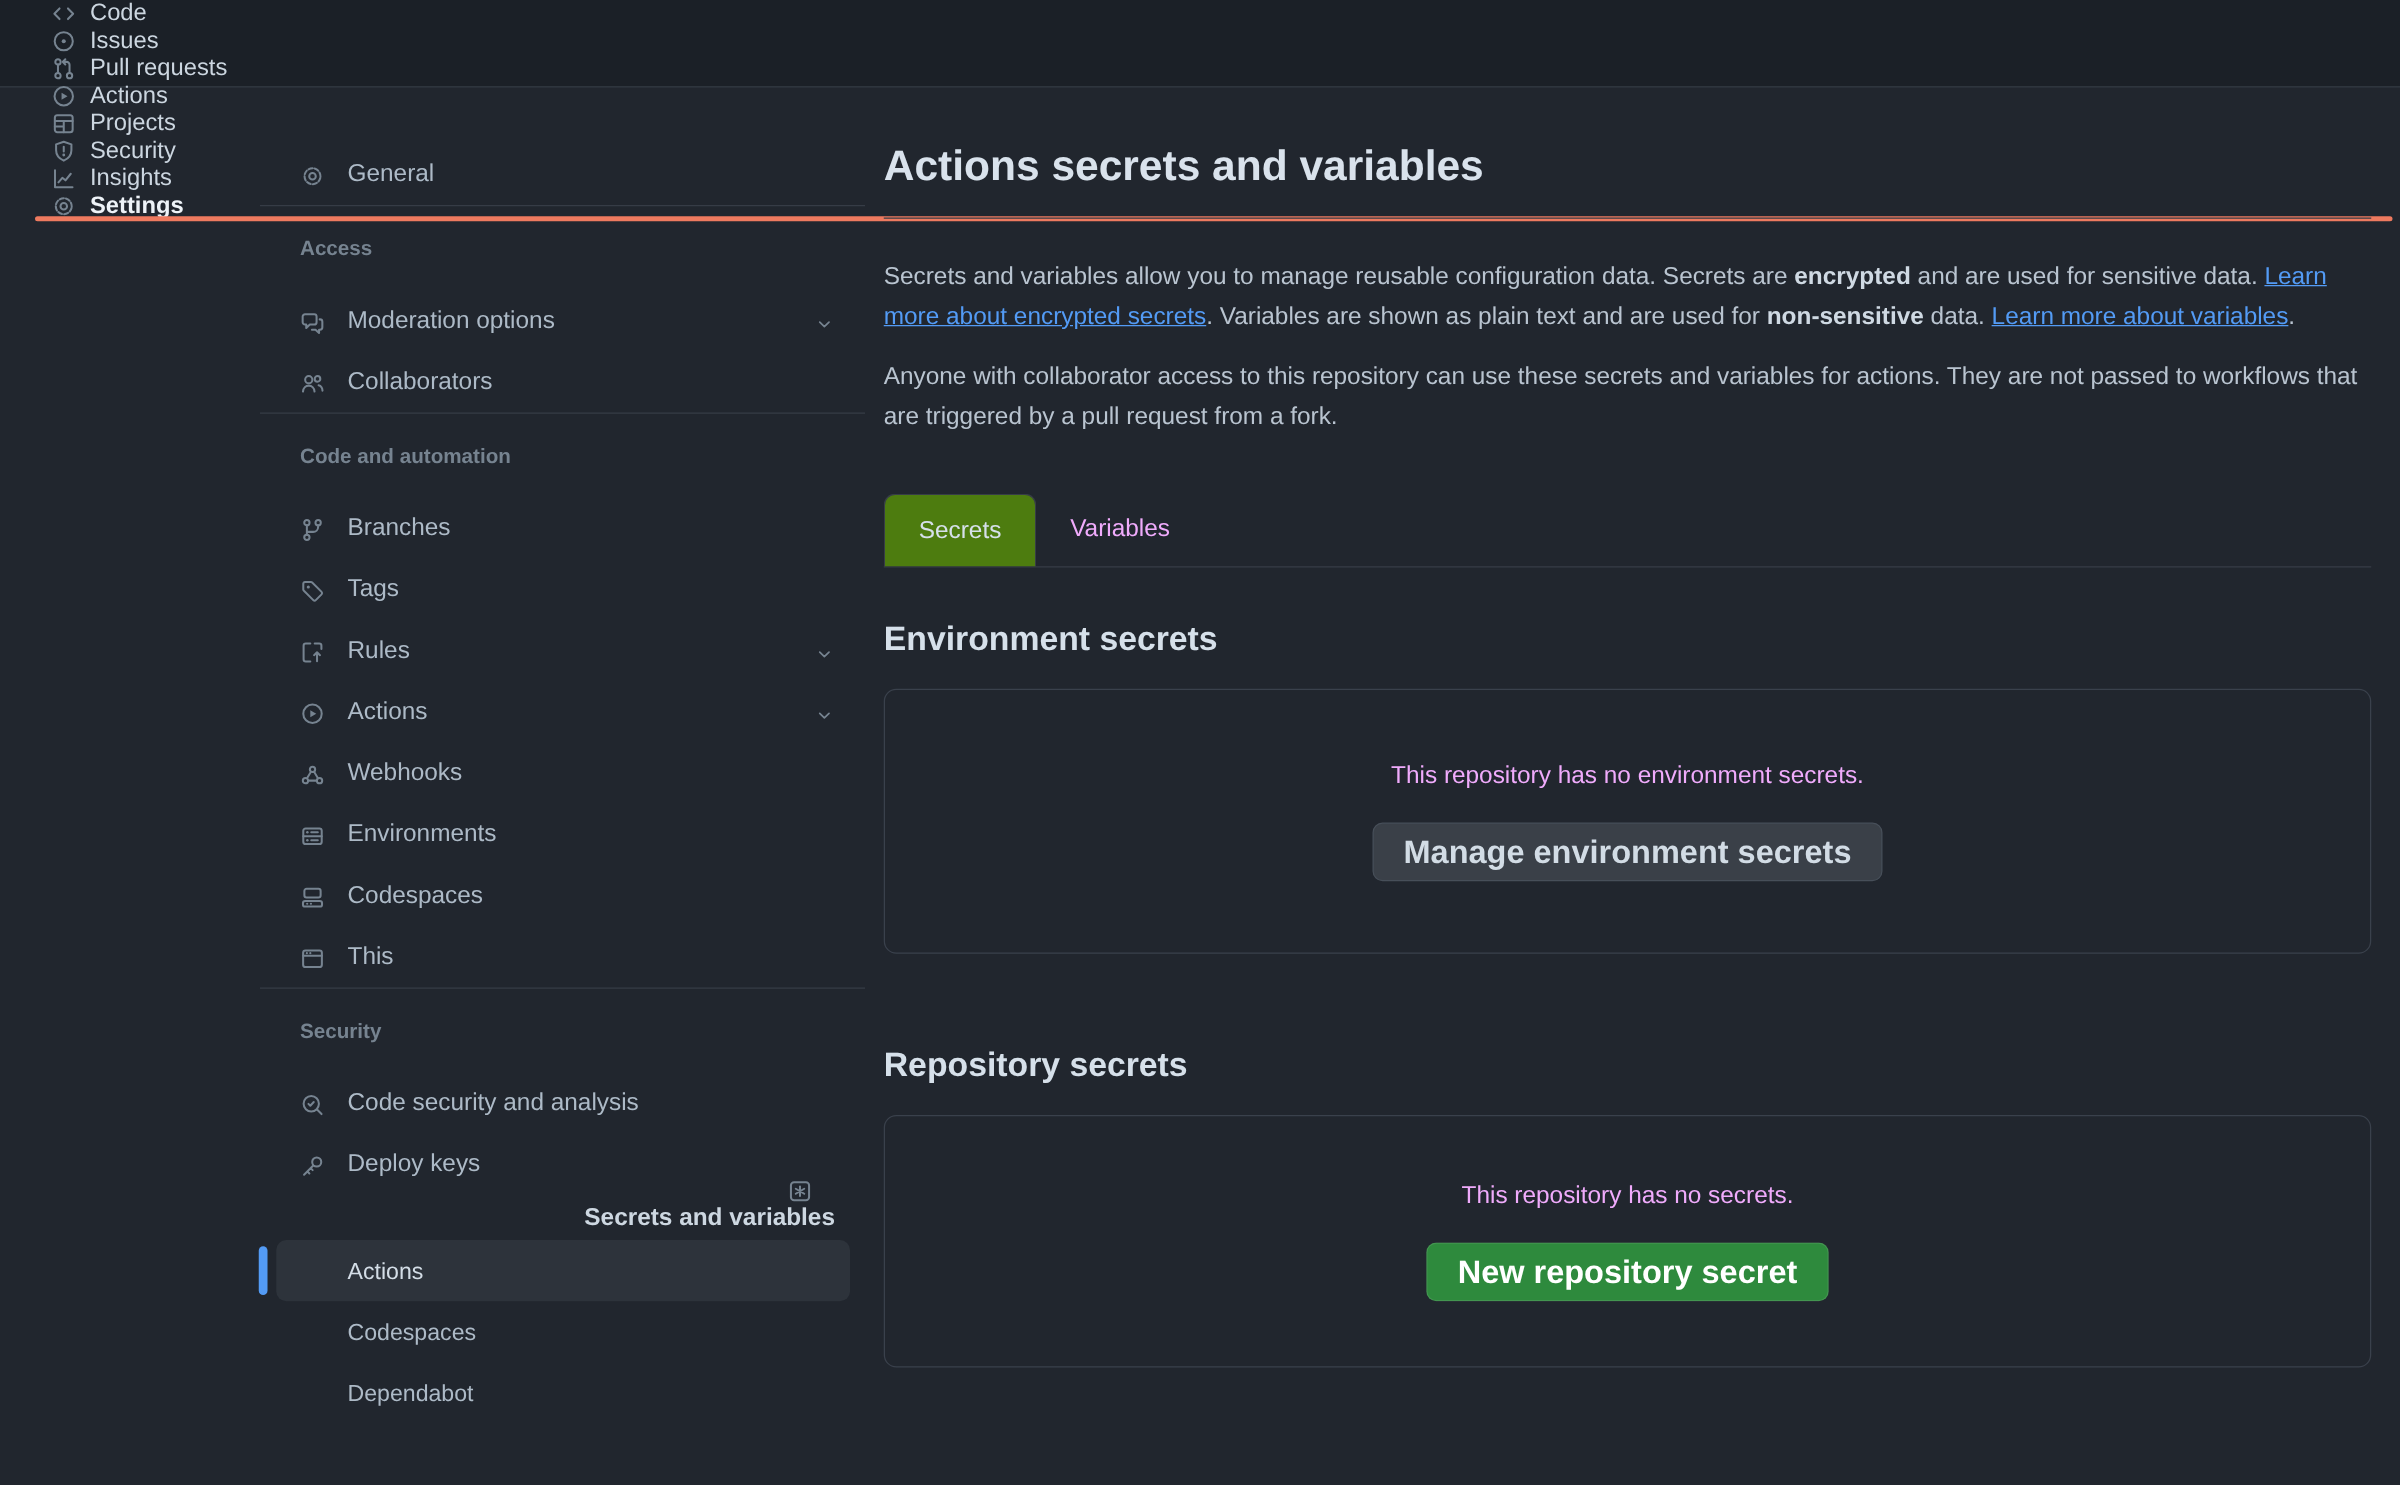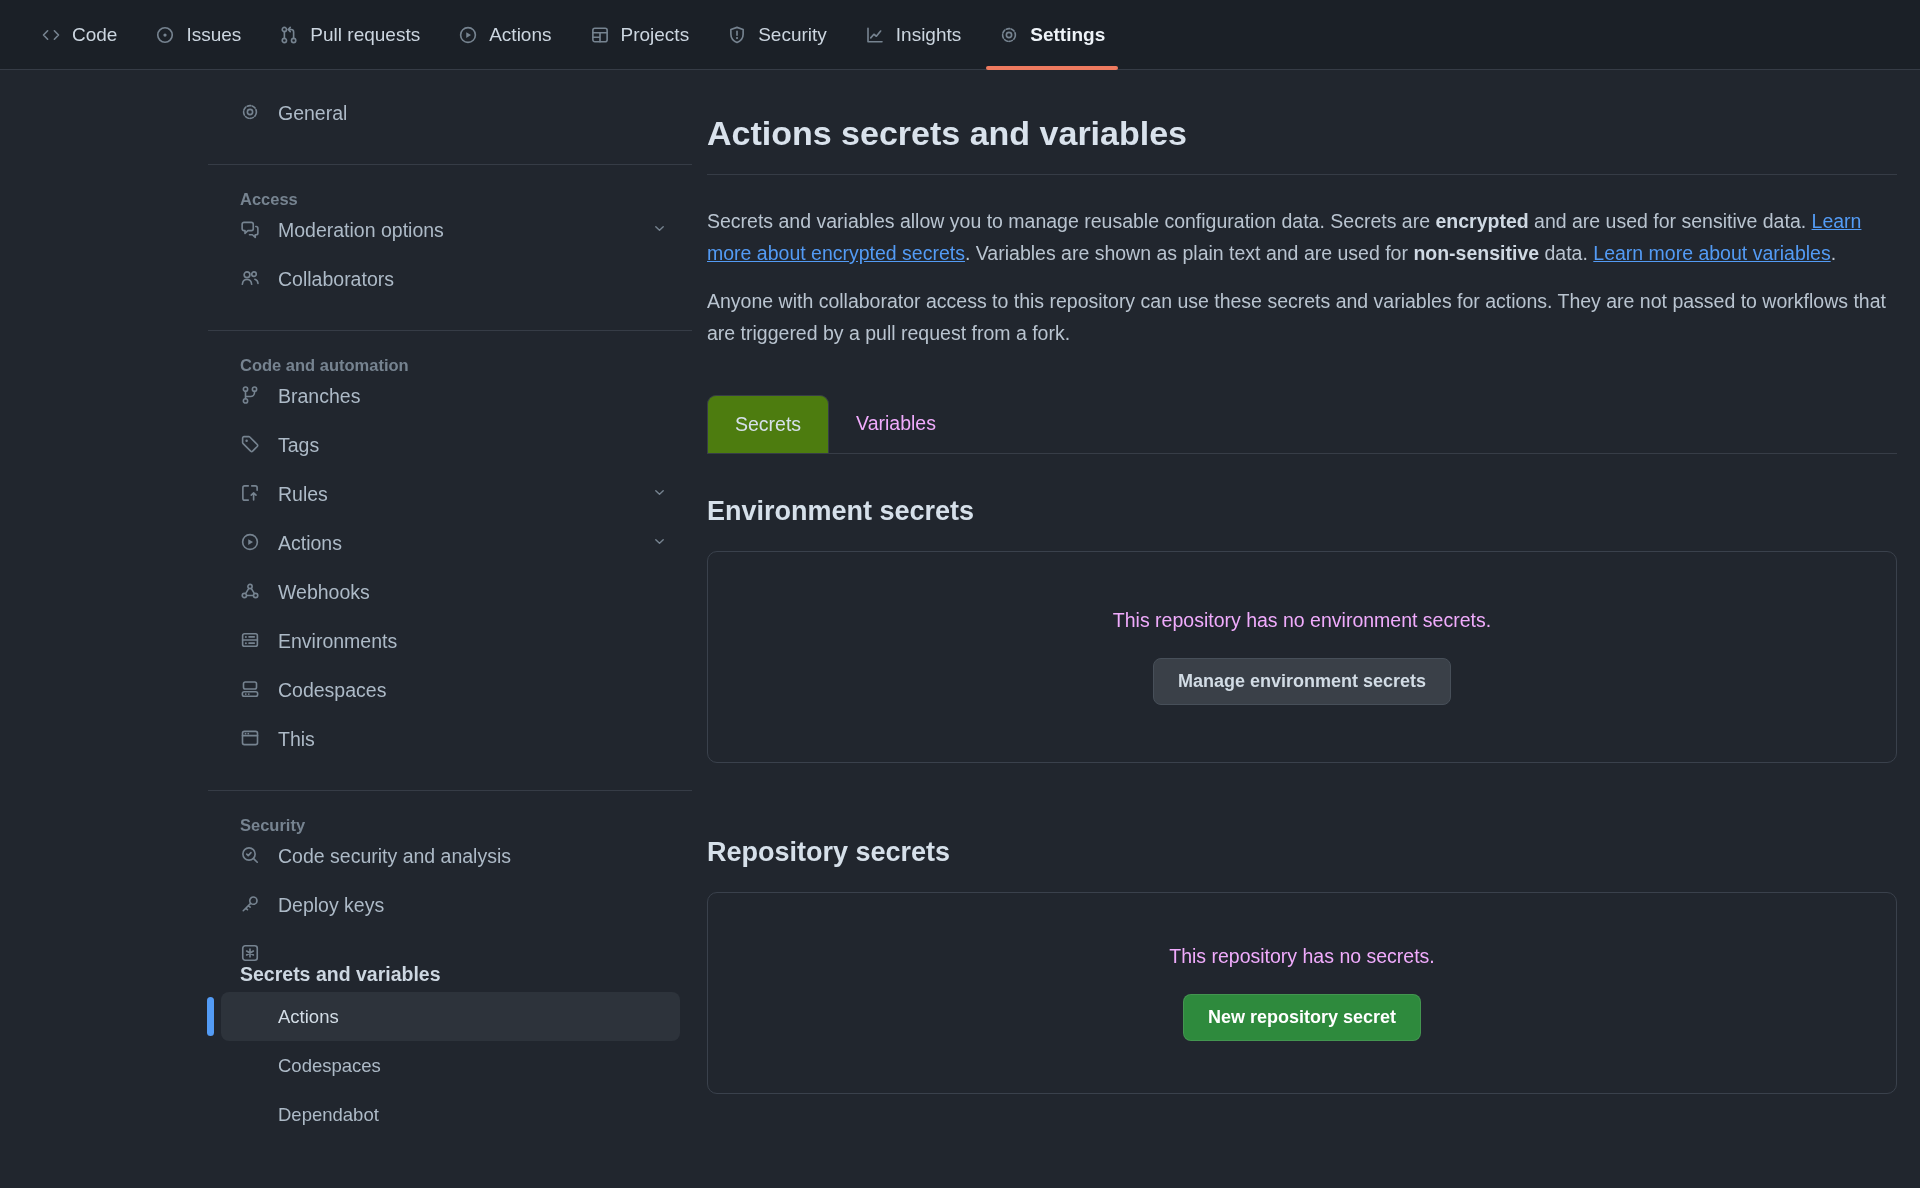--- a/index.html
+++ b/index.html
@@ -12,37 +12,37 @@
     position: relative;
   }
   svg { fill: none; stroke: #768390; stroke-width: 1.3; stroke-linecap: round; stroke-linejoin: round; }
   .ic { width: 20px; height: 20px; flex: none; display: inline-block; }
   .ic svg { width: 100%; height: 100%; }
 
   
   .topnav {
     position: absolute; top: 0; left: 0; right: 0; height: 70px;
     background: #1b2027; border-bottom: 1px solid #363c46;
-    display: flex; align-items: stretch; padding-left: 22px;
+    display: flex; align-items: stretch; padding-left: 22px; flex-direction: column;
   }
   .nav-item {
     display: flex; align-items: center; gap: 11px;
     padding: 0 19px; font-size: 19px; color: #ccd6e0;
     position: relative; cursor: pointer; white-space: nowrap;
   }
   .nav-item.active { font-weight: 700; color: #eef3f8; }
   .nav-item.active::after {
     content: ""; position: absolute; left: 6px; right: 6px; bottom: -1px;
     height: 4px; border-radius: 3px; background: #ee7a5f;
   }
 
   
   .sidebar { position: absolute; left: 208px; top: 70px; width: 484px; padding-top: 32px; }
   .side-row {
-    height: 49px; display: flex; align-items: flex-start;
+    height: 49px; display: flex; align-items: flex-end;
     padding: 0 24px 0 32px; font-size: 19.5px; color: #adbac7;
     border-radius: 8px; cursor: pointer; position: relative;
   }
   .side-row .ic { margin-right: 18px; }
   .side-row .lbl { flex: 1; }
   .side-row.bold { font-weight: 700; color: #cdd7e1; flex-direction: column; }
   .chev { width: 17px; height: 17px; flex: none; margin-left: auto; }
   .chev svg { width: 100%; height: 100%; }
   .side-divider { height: 1px; background: #363c46; margin: 13px 0; }
   .side-section-title {
@@ -86,21 +86,21 @@
   .h2-repo { margin-top: 74px; }
   .empty-box {
     margin-top: 24px; border: 1px solid #3a414c; border-radius: 10px;
     display: flex; flex-direction: column; align-items: center; justify-content: center;
     gap: 26px;
   }
   .empty-box.env { height: 212px; }
   .empty-box.repo { height: 202px; }
   .empty-text { font-size: 19.5px; color: #f0abfc; }
   .btn {
-    font-family: "Liberation Sans", sans-serif; font-size: 18px;
+    font-family: "Liberation Sans", sans-serif; font-size: 26px;
     border-radius: 8px; cursor: pointer; padding: 0 24px; height: 47px;
   }
   .btn-secondary {
     background: #3a4048; border: 1px solid #474f59; color: #d2dce5; font-weight: 600;
   }
   .btn-primary {
     background: #2e8a3d; border: 1px solid rgba(255,255,255,0.1); color: #ffffff; font-weight: 700;
   }
 </style>
 </head>

